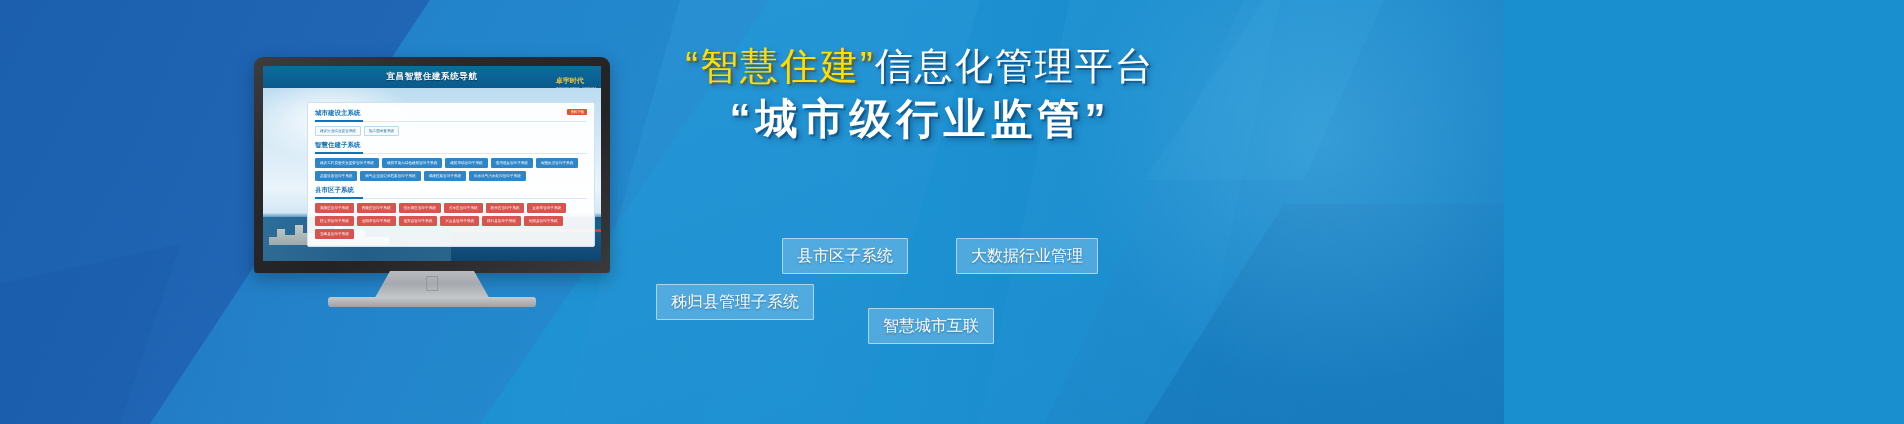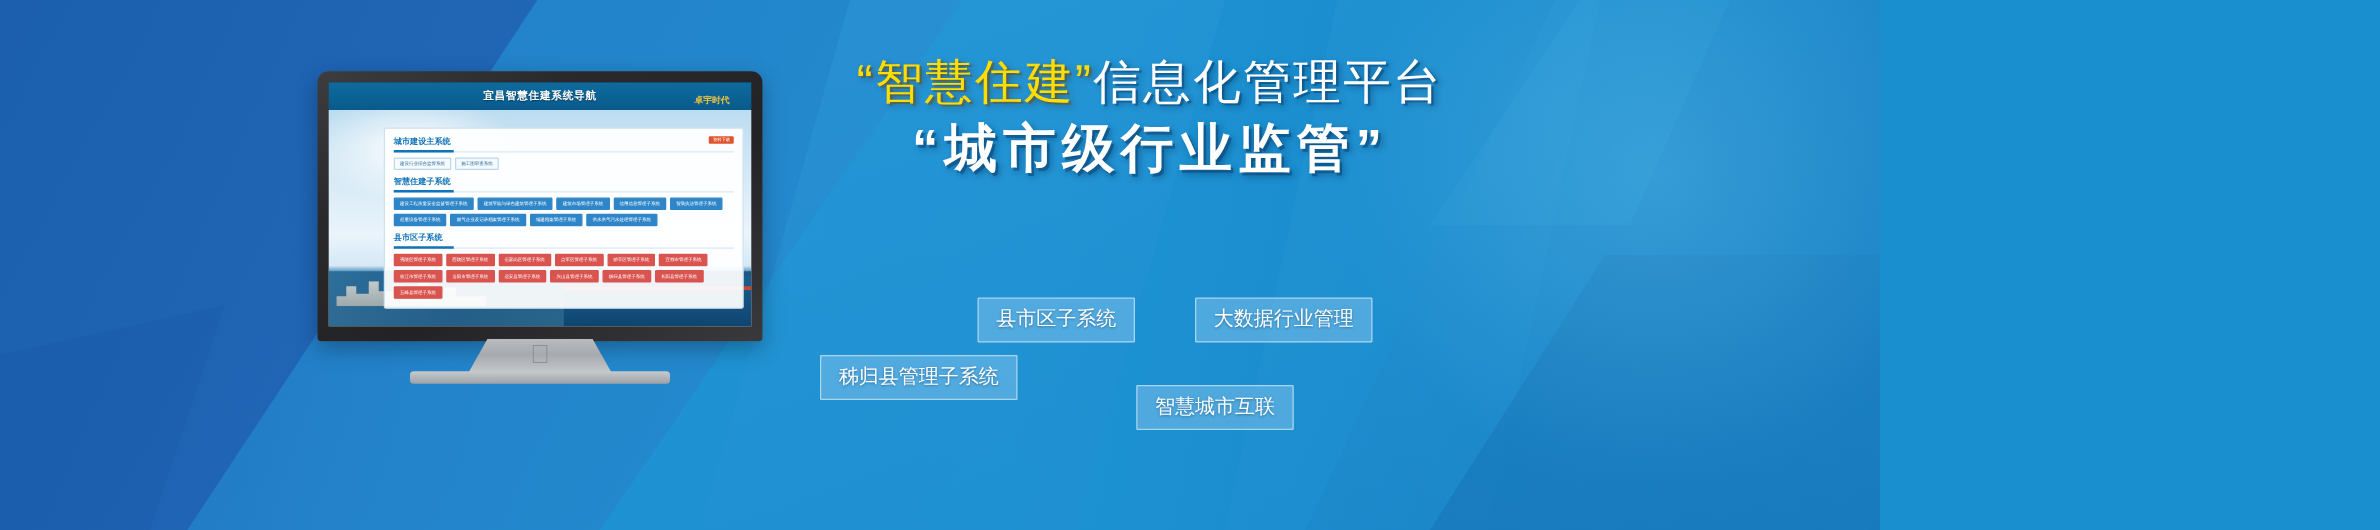--- a/index.html
+++ b/index.html
@@ -183,21 +183,21 @@
     font-size:16px;
     line-height:20px;
     padding:7px 14px;
     white-space:nowrap;
     border-radius:1px;
     text-shadow:0 1px 2px rgba(0,40,80,.45);
   }
   .p0 { left:142px; top:6px; }
   .p1 { left:316px; top:6px; }
   .p2 { left:16px;  top:52px; }
-  .p3 { left:228px; top:76px;margin-left:41px; }
+  .p3 { left:228px; top:76px; }
 
   
   .glow {
     position:absolute; right:-80px; top:-120px; width:520px; height:520px;
     background:radial-gradient(circle, rgba(120,205,245,.28) 0%, rgba(120,205,245,0) 68%);
     pointer-events:none;
   }
 </style>
 </head>
 <body>

